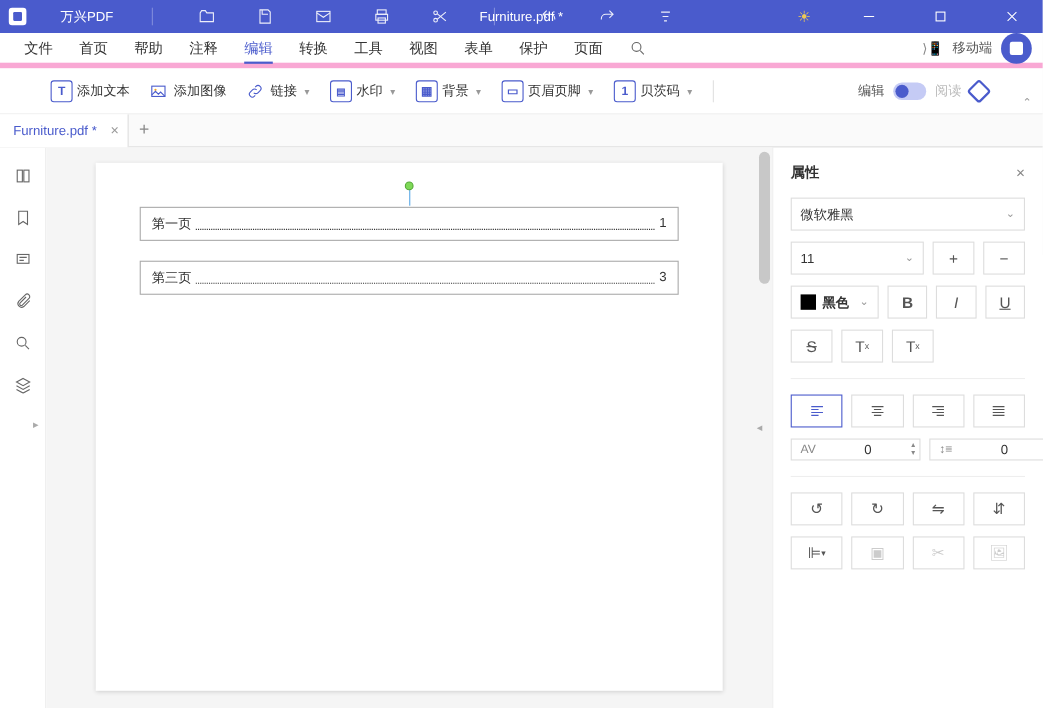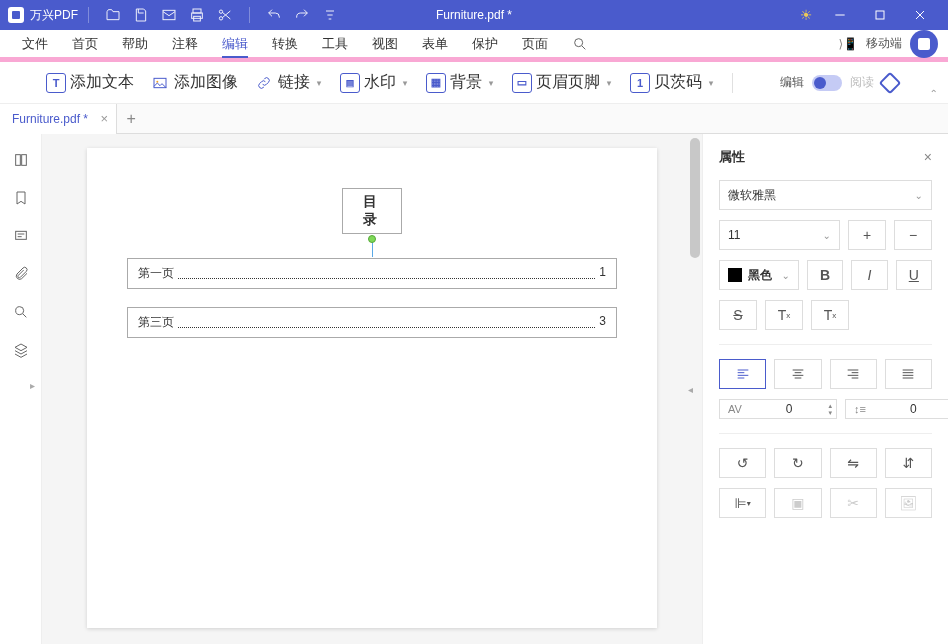--- a/index.html
+++ b/index.html
@@ -1,19 +1,19 @@
 <!DOCTYPE html>
 <html><head>
 <meta charset="utf-8">
 <style>
 * { box-sizing: border-box; margin: 0; padding: 0; font-family: "Microsoft YaHei", sans-serif; }
 body { width: 948px; height: 644px; overflow: hidden; background: #fff; font-size: 12px; color: #333; }
 
 
-.titlebar { height: 30px; background: #4a5bcc; display: flex; align-items: center; padding: 0 8px; color: #fff; }
+.titlebar { height: 30px; background: #4a5bcc; display: flex; align-items: center; padding: 0 8px; color: #fff; gap: 25px; }
 .titlebar .logo { width: 16px; height: 16px; background: #fff; border-radius: 3px; margin-right: 6px; display:flex;align-items:center;justify-content:center; }
 .titlebar .logo::before { content:""; width:8px;height:8px;background:#4a5bcc;border-radius:1px; }
 .titlebar .appname { font-size: 12px; font-weight: 500; }
 .tb-sep { width: 1px; height: 16px; background: rgba(255,255,255,0.3); margin: 0 10px; }
 .tb-icon { width: 28px; height: 28px; display: flex; align-items: center; justify-content: center; cursor: pointer; opacity: 0.9; }
 .tb-spacer { flex: 1; }
 .tb-title { position:absolute; left:50%; transform:translateX(-50%); font-size: 12px; }
 .tb-winbtn { width: 40px; height: 30px; display:flex;align-items:center;justify-content:center; cursor:pointer; }
 .sun { color: #ffd54a; font-size: 14px; }
 
@@ -26,21 +26,21 @@
 .menu-right { position:absolute; right:10px; display:flex; align-items:center; gap:8px; }
 .mobile-link { font-size:12px; color:#555; cursor:pointer; }
 .brand-badge { width:28px;height:28px;border-radius:50%;background:#4a5bcc;display:flex;align-items:center;justify-content:center; }
 .brand-badge::before{content:"";width:12px;height:12px;background:#fff;border-radius:2px;}
 
 
 .toolbar { height: 42px; display: flex; align-items: center; padding: 0 40px 0 40px; gap: 4px; border-bottom: 1px solid #eee; position:relative; }
 .tool { display: flex; align-items: center; gap: 4px; padding: 4px 6px; cursor: pointer; border-radius: 3px; }
 .tool-ico { width: 20px; height: 20px; display:flex;align-items:center;justify-content:center; color:#4a5bcc; border:1px solid transparent; }
 .tool-ico.boxed { border:1.5px solid #4a5bcc; border-radius:3px; font-size:11px; font-weight:bold; }
-.tool-label { font-size: 16px; color:#333; }
+.tool-label { font-size: 12px; color:#333; }
 .tool-dd { width:10px;text-align:center;color:#999;font-size:9px; }
 .tool-sep { width:1px; height:20px; background:#e0e0e0; margin: 0 6px; }
 .toolbar-right { margin-left:auto; display:flex;align-items:center; gap:8px; padding-right:10px;}
 .mode-label { font-size:12px;color:#555; }
 .mode-label.dim { color:#bbb; }
 .toggle { width:30px;height:16px;background:#c5cbf5;border-radius:8px;position:relative; }
 .toggle::after{content:"";position:absolute;width:12px;height:12px;background:#4a5bcc;border-radius:50%;left:2px;top:2px;}
 .hex { width:16px;height:16px;border:2px solid #4a5bcc; transform:rotate(45deg); border-radius:3px; }
 .expand-chev { position:absolute; right:10px; bottom:4px; color:#999; font-size:10px; }
 
@@ -294,21 +294,20 @@
         <svg viewBox="0 0 24 24">
           <path d="M12 3l9 5-9 5-9-5zM3 13l9 5 9-5M3 18l9 5 9-5"></path>
         </svg>
       </div>
     <div class="side-expand">▸</div>
   </div>
 
   <div class="canvas-wrap">
     <div class="vscroll"></div>
     <div class="page">
-      <div class="doc-title">目 录</div>
 
       <div class="toc-row" style="position:relative;">
         <span class="toc-label">第一页</span>
         <span class="toc-dots"></span>
         <span class="toc-page">1</span>
         <div class="rot-line"></div>
         <div class="handle rot"></div>
       </div>
 
 

